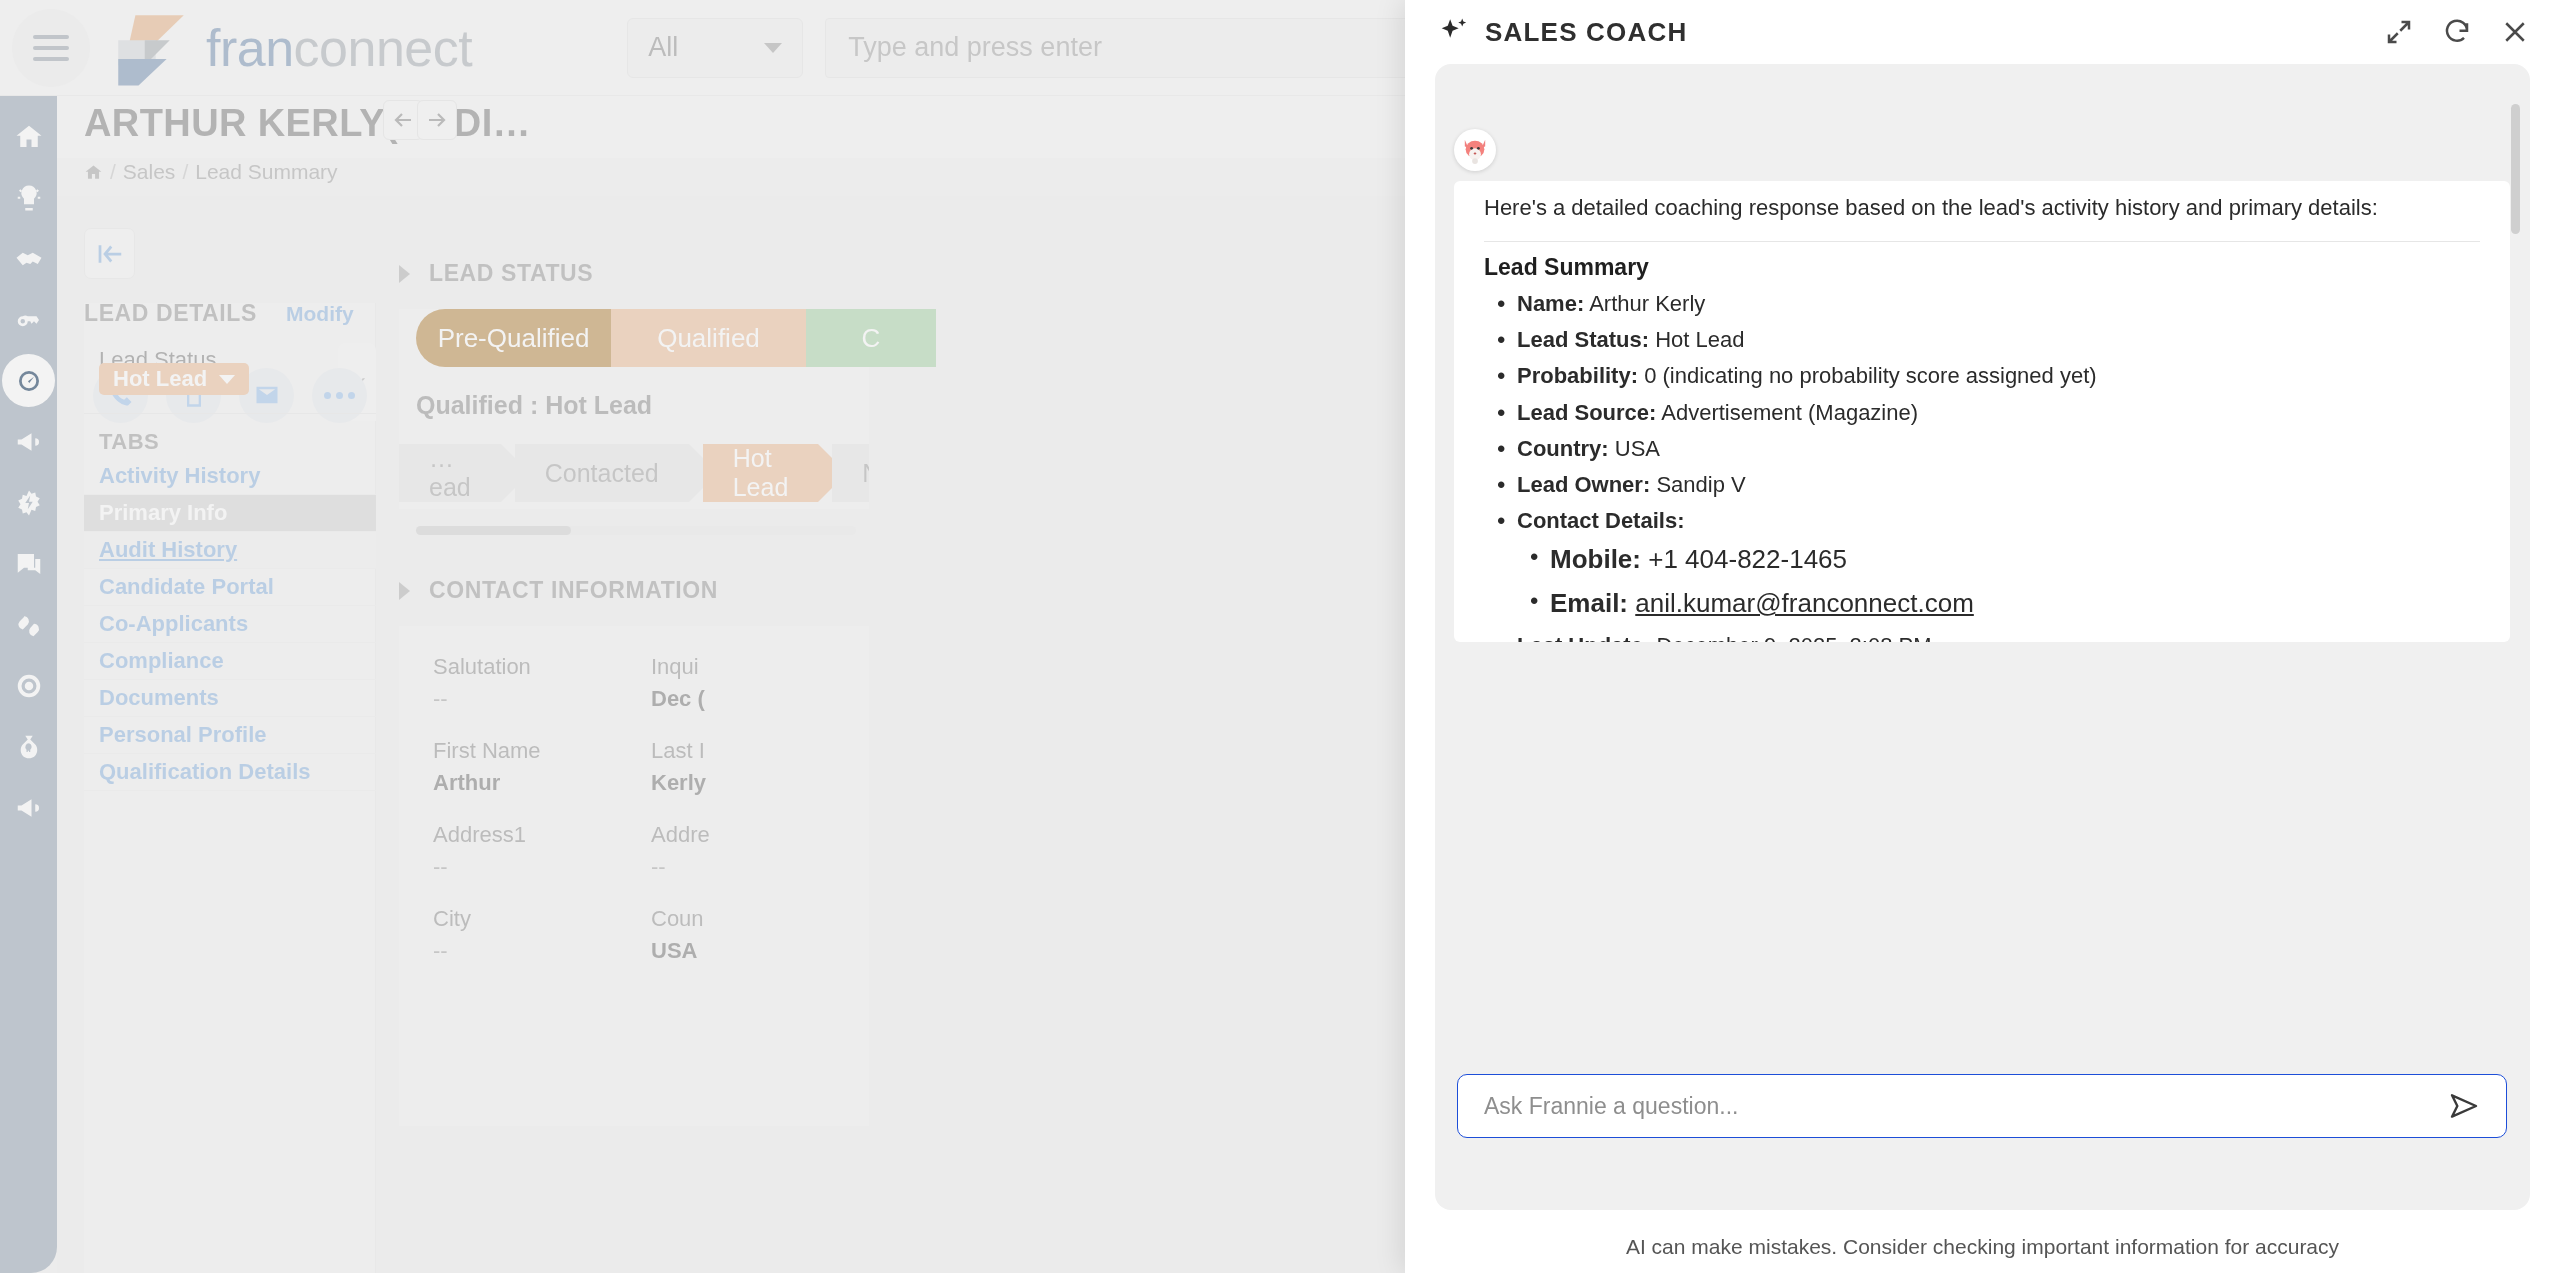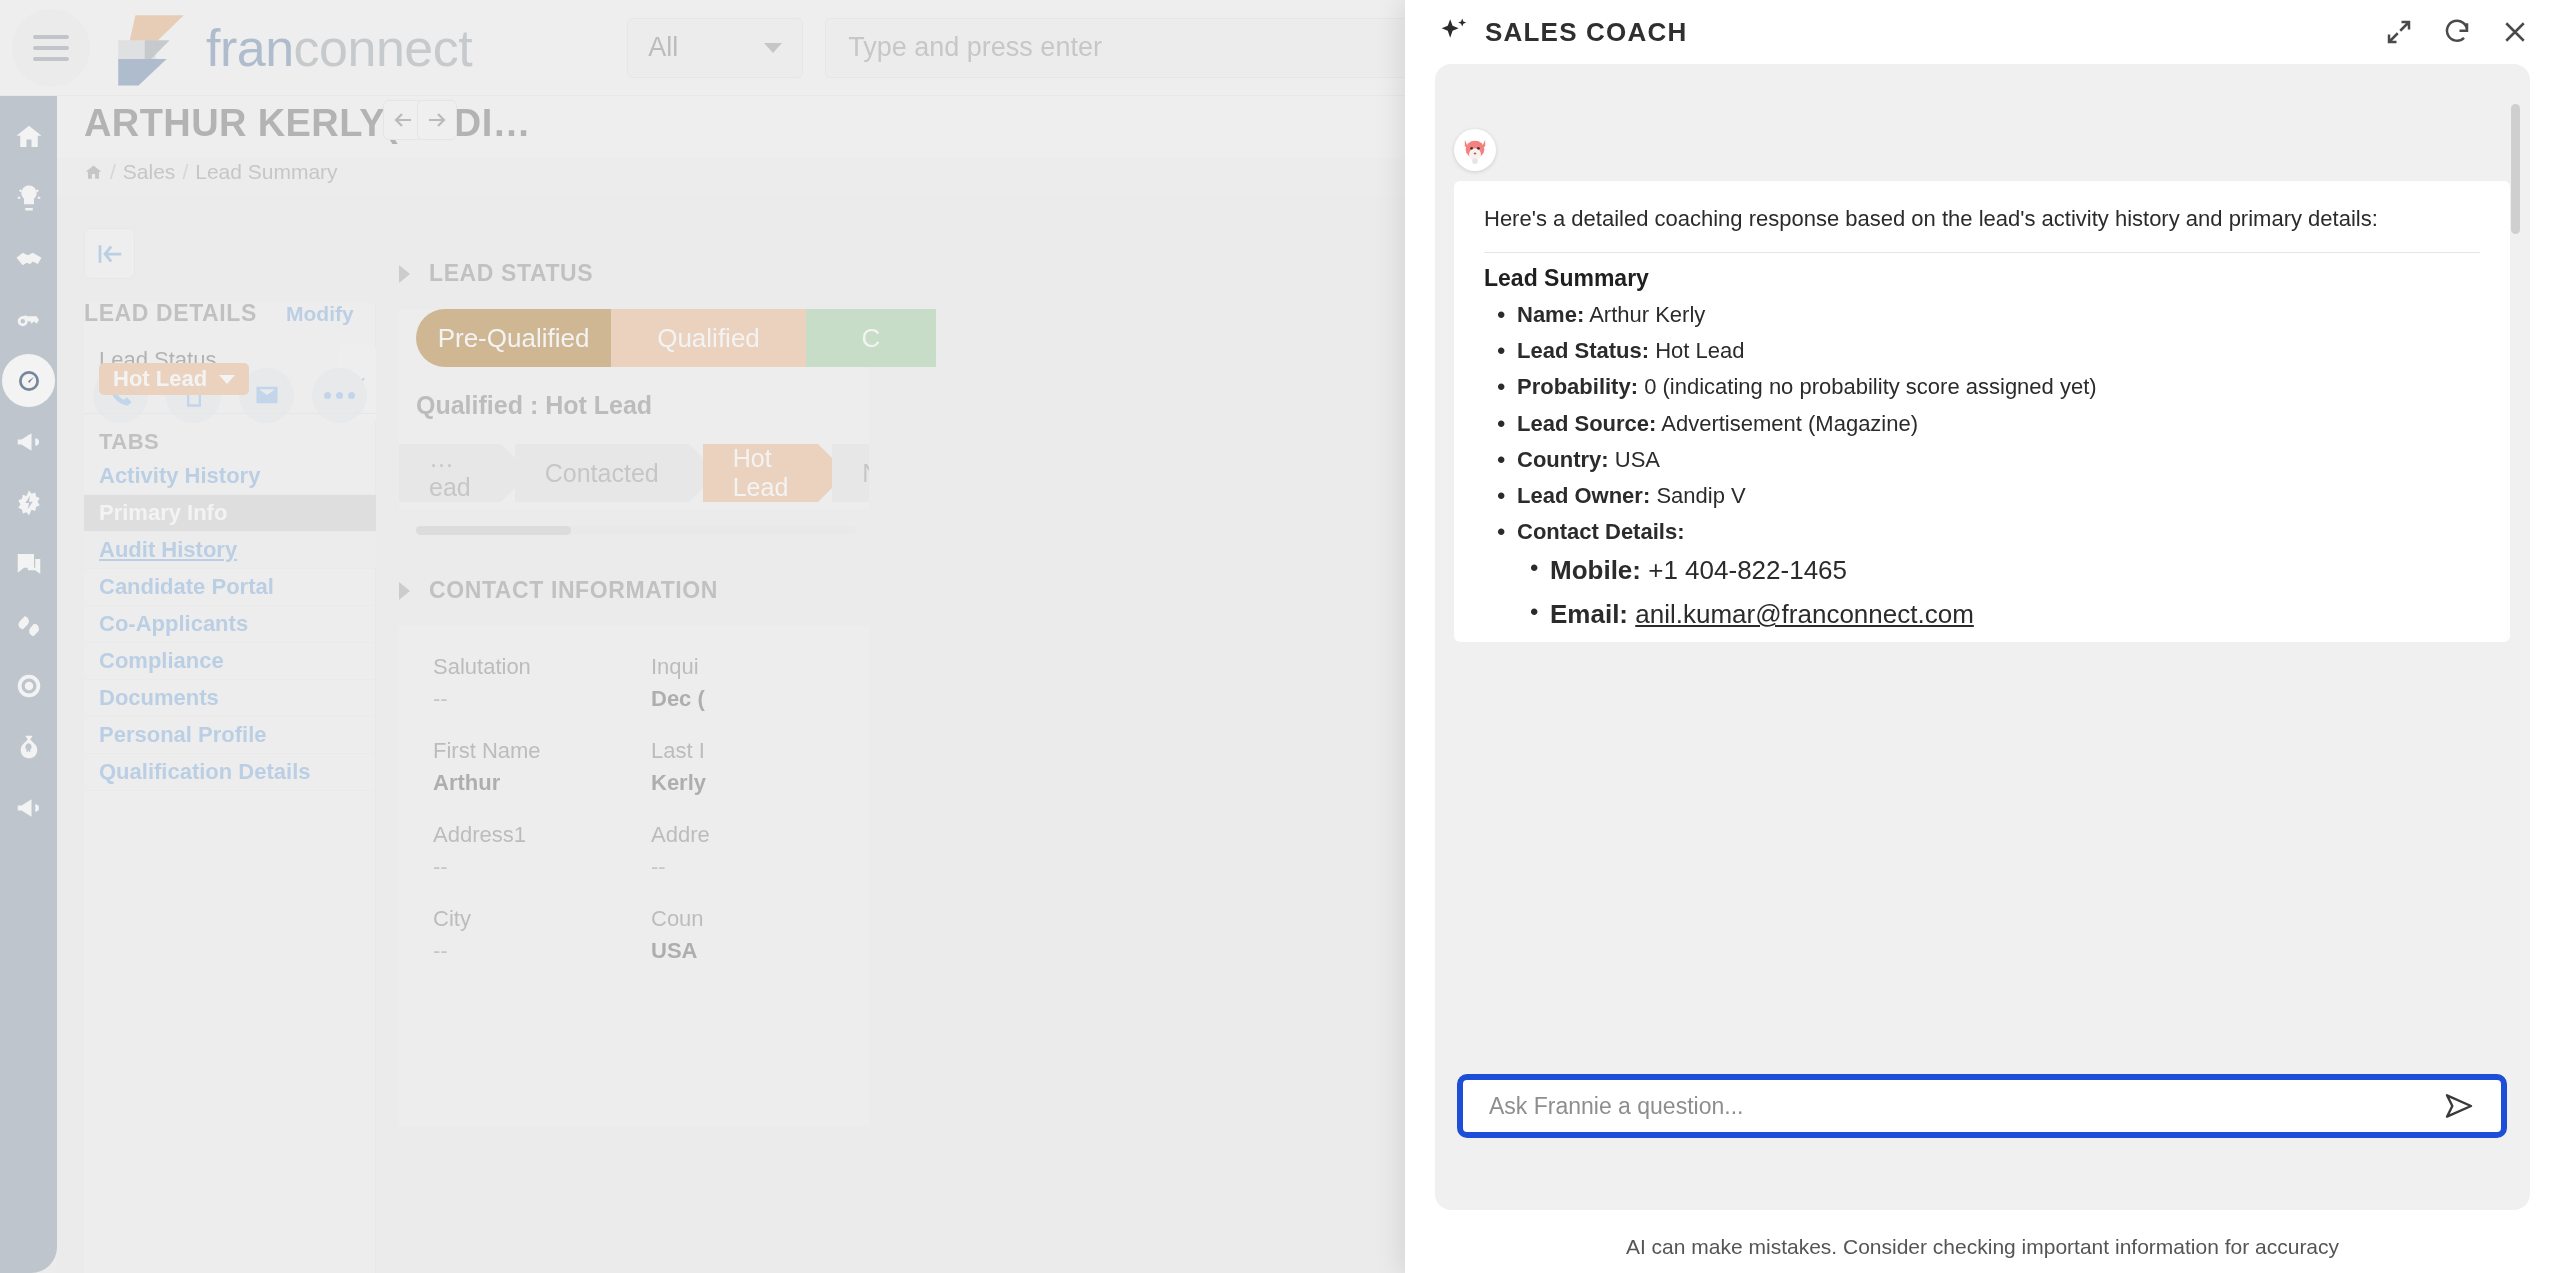--- a/index.html
+++ b/index.html
@@ -217,21 +217,21 @@
   }
   .avatar {
     position: absolute; left: 19px; top: 65px; width: 42px; height: 42px; border-radius: 50%;
     background: #ffffff; box-shadow: 0 1px 4px rgba(0,0,0,0.14);
     display: flex; align-items: center; justify-content: center; overflow: hidden;
   }
   .avatar svg { width: 34px; height: 34px; }
 
   .msg {
     position: absolute; left: 19px; top: 117px; width: 1056px; height: 461px;
-    background: #ffffff; border-radius: 6px; padding: 22px 30px 0 30px; overflow: hidden;
+    background: #ffffff; border-radius: 6px; padding: 11px 30px 0 30px; overflow: hidden;
   }
   .msg-intro { font-size: 22px; color: #2b2b2b; line-height: 1.45; }
   .msg-rule { height: 1px; background: #e6e6e6; margin: 17px 0 12px 0; }
   .msg-h { font-size: 23px; font-weight: 700; color: #1f1f1f; }
   .bullets { list-style: none; margin-top: 8px; }
   .bullets > li {
     position: relative; padding-left: 33px; font-size: 22px; color: #2b2b2b; line-height: 1.33; margin-bottom: 7px;
   }
   .bullets > li::before {
     content: "•"; position: absolute; left: 13px; top: -1px; font-size: 24px; color: #2b2b2b;
@@ -241,21 +241,21 @@
   .sub-bullets > li {
     position: relative; padding-left: 33px; font-size: 26px; color: #2b2b2b; line-height: 1.33; margin-bottom: 10px;
   }
   .sub-bullets > li::before { content: "•"; position: absolute; left: 13px; top: -1px; font-size: 24px; color: #2b2b2b; }
   .email-link { text-decoration: underline; color: #2b2b2b; }
 
   .msg-scrollbar { position: absolute; right: 10px; top: 40px; width: 9px; height: 130px; background: #cfcfcf; border-radius: 5px; }
 
   .composer {
     position: absolute; left: 22px; bottom: 72px; width: 1050px; height: 64px;
-    background: #ffffff; border: 6px solid #1d4ed8; border-radius: 10px;
+    background: #ffffff; border: 1px solid #1d4ed8; border-radius: 10px;
     display: flex; align-items: center; padding: 0 26px;
   }
   .composer input {
     flex: 1; border: none; outline: none; font-size: 23px; color: #2b2b2b;
     font-family: "Liberation Sans", sans-serif; background: transparent;
   }
   .composer input::placeholder { color: #8e8e8e; }
   .send-btn { background: none; border: none; cursor: pointer; display: flex; padding: 0; }
   .send-btn svg { width: 32px; height: 32px; fill: #3a3a3a; }
 

